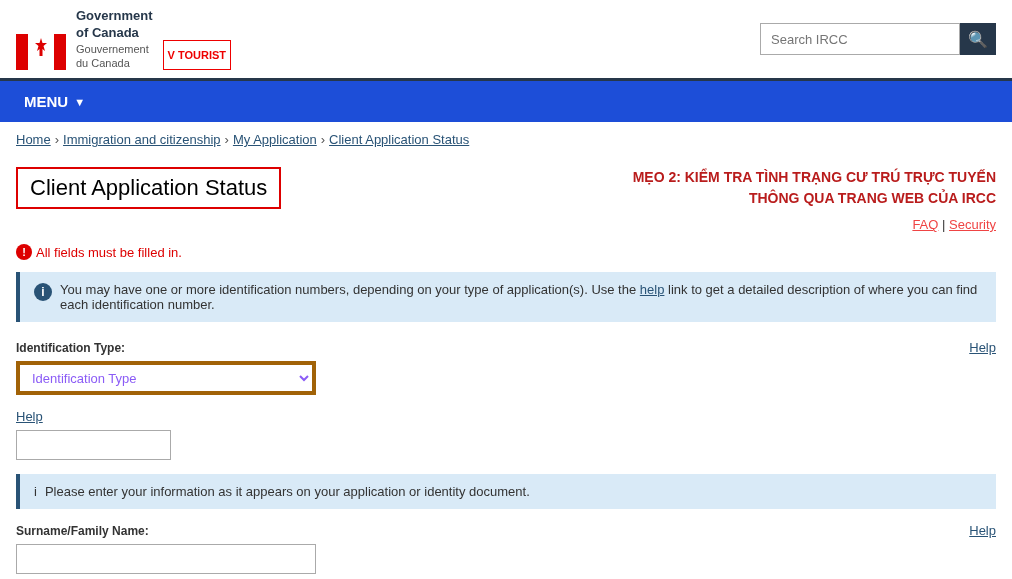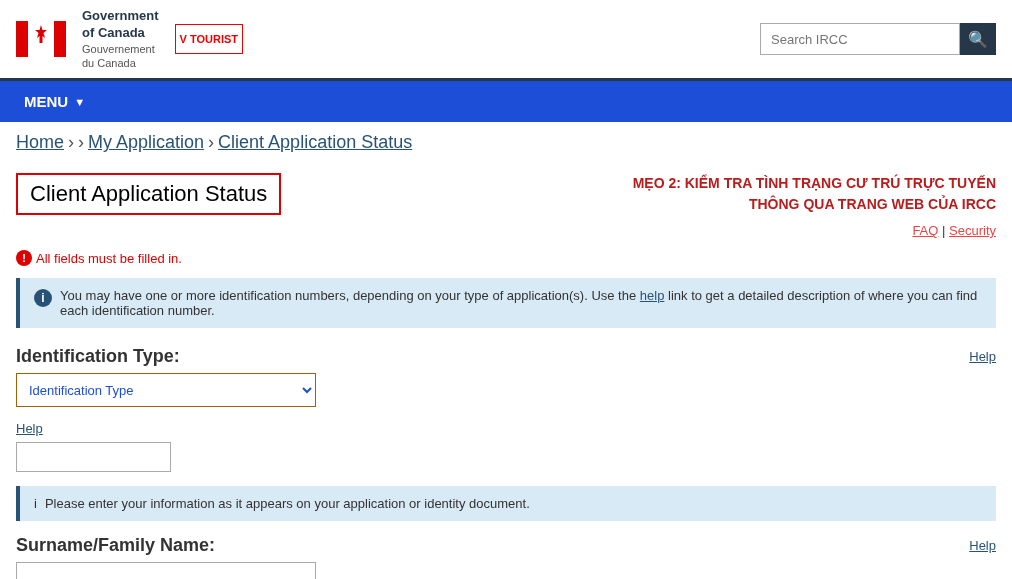--- a/index.html
+++ b/index.html
@@ -1,36 +1,36 @@
 <!DOCTYPE html>
 <html><head>
   <meta charset="utf-8">
   <style>
     * { margin: 0; padding: 0; box-sizing: border-box; }
     body { font-family: Arial, sans-serif; font-size: 14px; color: #333; background: #fff; width: 1012px; min-height: 579px; overflow-x: hidden; }
 
     
     .header { display: flex; align-items: center; justify-content: space-between; padding: 8px 16px; border-bottom: 3px solid #26374a; background: #fff; }
-    .header-left { display: flex; align-items: center; gap: 16px; }
+    .header-left { display: flex; align-items: flex-end; gap: 10px; }
     .canada-flag { width: 50px; height: 36px; display: flex; align-items: center; justify-content: center; }
     .canada-wordmark { font-size: 12px; line-height: 1.3; color: #26374a; }
     .canada-wordmark .en { font-weight: bold; font-size: 13px; }
     .canada-wordmark .fr { font-size: 11px; color: #555; }
     .tourist-logo { font-size: 11px; color: #e00; font-weight: bold; border: 1px solid #e00; padding: 8px 4px; }
     .search-area { display: flex; align-items: center; gap: 0; }
     .search-input { border: 1px solid #aaa; padding: 5px 10px; font-size: 13px; width: 200px; height: 32px; color: #4c1d95; outline: none; }
     .search-btn { background: #26374a; border: 1px solid #26374a; color: #fff; width: 36px; height: 32px; cursor: pointer; font-size: 16px; display: flex; align-items: center; justify-content: center; }
 
     
     .nav-menu { background: #1d4ed8; padding: 0 16px; }
     .menu-btn { color: #fff; background: transparent; border: none; font-size: 15px; font-weight: bold; padding: 12px 8px; cursor: pointer; display: flex; align-items: center; gap: 6px; }
     .menu-arrow { font-size: 11px; }
 
     
-    .breadcrumb { padding: 10px 16px; font-size: 18px; display: flex; align-items: center; gap: 4px; flex-wrap: wrap; }
+    .breadcrumb { padding: 10px 16px; font-size: 13px; display: flex; align-items: center; gap: 4px; flex-wrap: wrap; }
     .breadcrumb a { color: #295376; text-decoration: underline; }
     .breadcrumb .sep { color: #555; }
 
     
     .main-content { padding: 10px 16px 20px 16px; }
 
     
     .title-row { display: flex; align-items: flex-start; justify-content: space-between; margin-bottom: 8px; }
     .page-title-box { border: 2px solid #d00; padding: 6px 12px; display: inline-block; }
     .page-title-text { font-size: 22px; font-weight: normal; color: #000; }
@@ -45,23 +45,23 @@
     .notice-required .info-icon { background: #d00; color: #fff; border-radius: 50%; width: 16px; height: 16px; font-size: 11px; display: inline-flex; align-items: center; justify-content: center; font-weight: bold; }
 
     
     .info-box { background: #d9eaf7; border-left: 4px solid #295376; padding: 10px 14px; font-size: 13px; margin-bottom: 18px; display: flex; gap: 8px; align-items: flex-start; }
     .info-box .blue-icon { background: #295376; color: #fff; border-radius: 50%; width: 18px; height: 18px; font-size: 12px; display: inline-flex; align-items: center; justify-content: center; font-weight: bold; flex-shrink: 0; margin-top: 1px; }
     .info-box a { color: #295376; text-decoration: underline; }
 
     
     .form-group { margin-bottom: 14px; }
     .field-header { display: flex; align-items: center; justify-content: space-between; margin-bottom: 6px; }
-    .field-label { font-size: 18px; font-weight: bold; color: #333; }
+    .field-label { font-size: 12px; font-weight: bold; color: #333; }
     .help-link { color: #295376; text-decoration: underline; font-size: 13px; }
-    .form-select { width: 300px; height: 34px; border: 1px solid #a16207; padding: 4px 8px; font-size: 13px; color: #1d4ed8; background: #fff; appearance: auto; }
+    .form-select { width: 300px; height: 34px; border: 4px solid #a16207; padding: 4px 8px; font-size: 13px; color: #8b5cf6; background: #fff; appearance: auto; }
     .form-input { width: 155px; height: 30px; border: 1px solid #aaa; padding: 4px 6px; font-size: 13px; }
     .form-input-surname { width: 300px; height: 30px; border: 1px solid #aaa; padding: 4px 6px; font-size: 13px; }
 
     
     .enter-box { background: #d9eaf7; border-left: 4px solid #295376; padding: 10px 14px; font-size: 13px; margin-bottom: 14px; display: flex; gap: 8px; align-items: center; }
   </style>
 </head>
 <body>
 
 <div class="header">
@@ -96,20 +96,21 @@
 <div class="nav-menu">
   <button class="menu-btn">
     <span>MENU</span>
     <span class="menu-arrow">▼</span>
   </button>
 </div>
 
 <div class="breadcrumb">
   <a href="#">Home</a>
   <span class="sep">›</span>
+  <a href="#">Immigration and citizenship</a>
   <span class="sep">›</span>
   <a href="#">My Application</a>
   <span class="sep">›</span>
   <a href="#">Client Application Status</a>
 </div>
 
 <div class="main-content">
 
   <div class="title-row">
     <div class="page-title-box">

